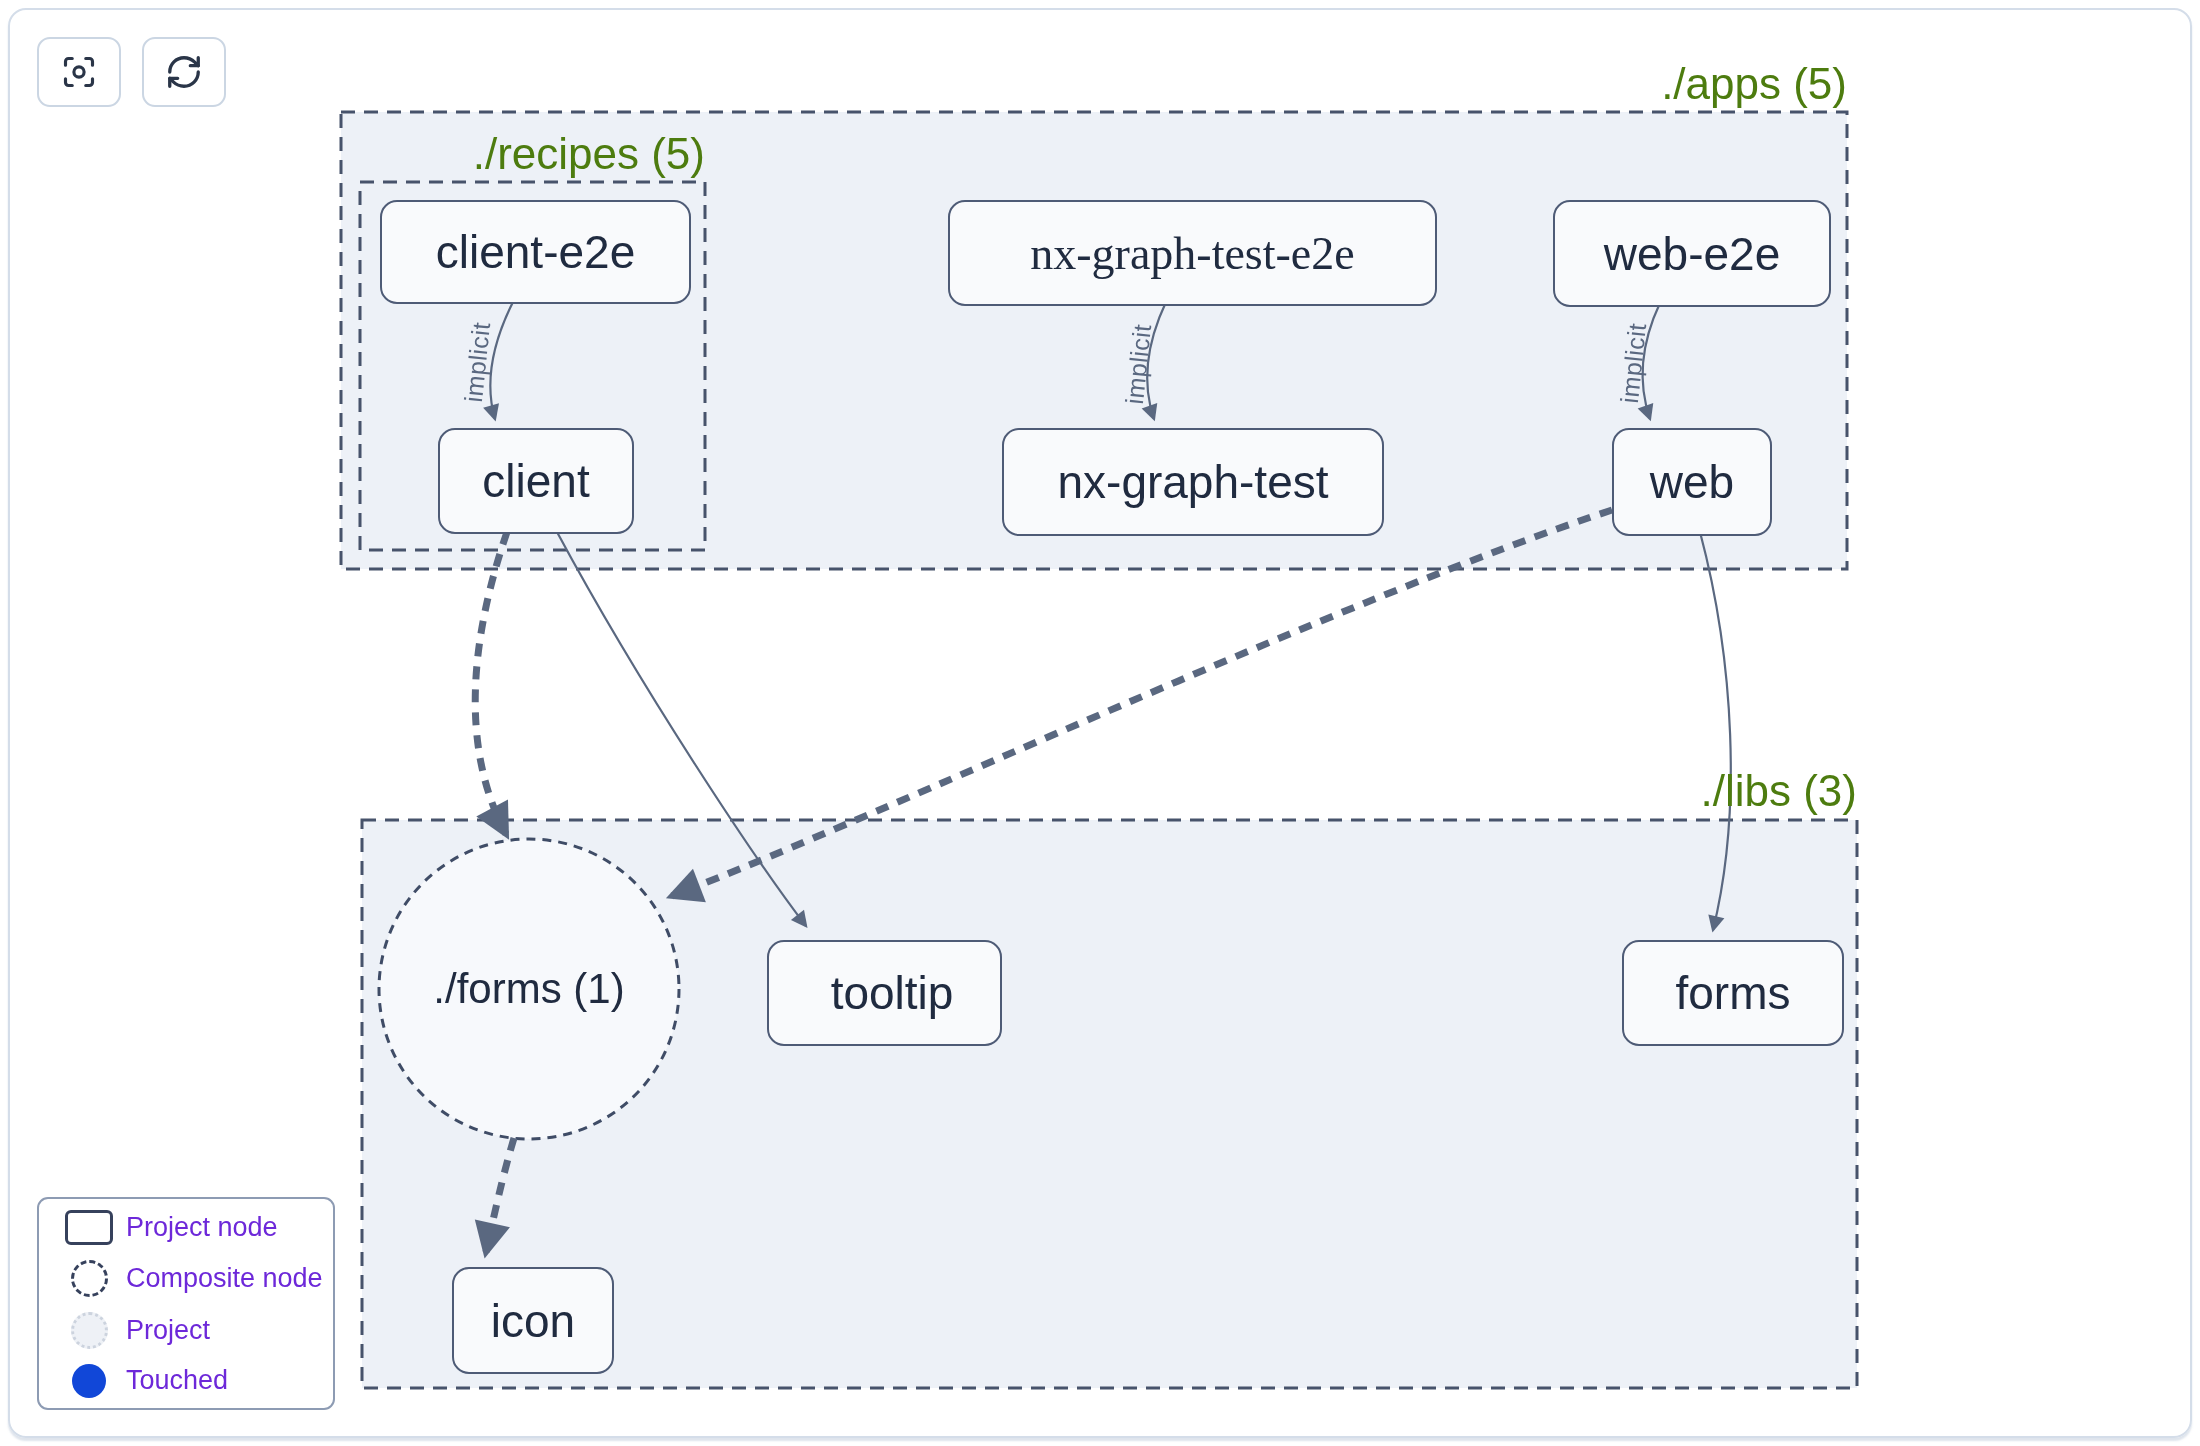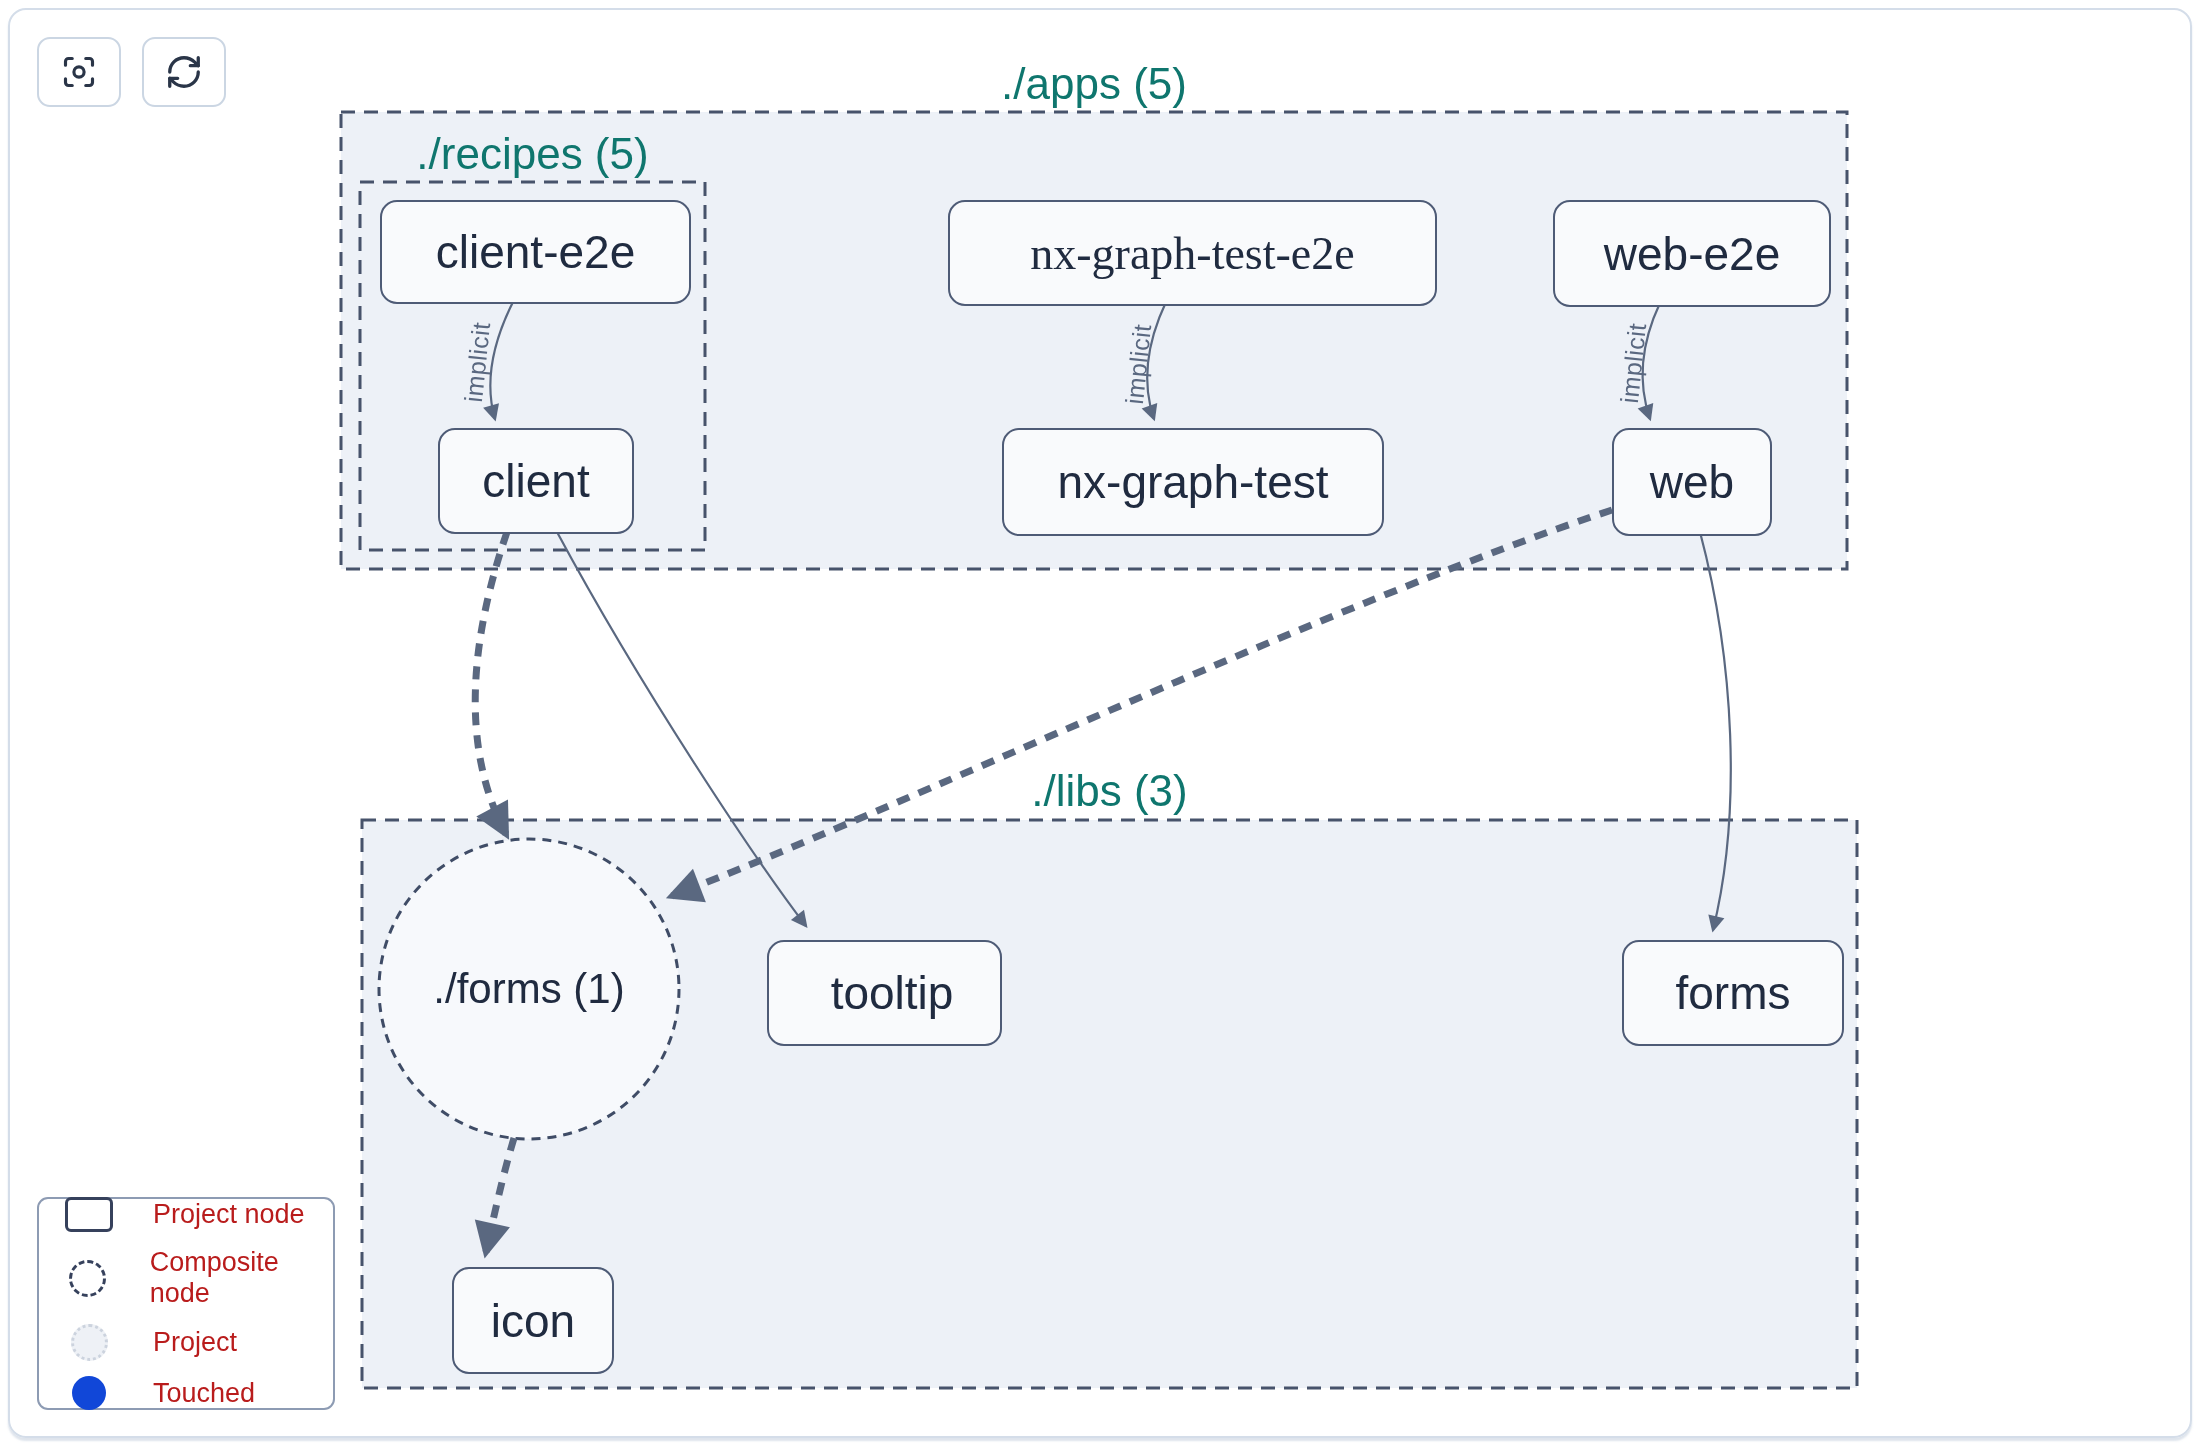--- a/index.html
+++ b/index.html
@@ -19,21 +19,21 @@
   .tool-btn{
     width:80px;height:66px;background:#ffffff;border:2px solid #cbd6e3;
     border-radius:13px;display:flex;align-items:center;justify-content:center;
     cursor:pointer;
   }
   .tool-btn svg{stroke:#2a3548;fill:none;stroke-width:2.1;stroke-linecap:round;stroke-linejoin:round;}
   
   #graph-svg{position:absolute;left:0;top:0;z-index:1;}
   
   .group-label{
-    position:absolute;z-index:2;text-align:center;color:#0f766e;
+    position:absolute;z-index:2;text-align:right;color:#4d7c0f;
     font-size:44px;line-height:1.15;pointer-events:none;
   }
   .node{
     position:absolute;z-index:3;background:#f9fafc;border:2.5px solid #4e5b76;
     border-radius:17px;display:flex;align-items:center;justify-content:center;
     font-size:46px;color:#202b40;cursor:pointer;
   }
   .composite-label{
     position:absolute;z-index:2;display:flex;align-items:center;justify-content:center;
     font-size:42px;color:#202b40;pointer-events:none;
@@ -54,21 +54,21 @@
   #l-forms{left:379px;top:839px;width:300px;height:300px;}
   
   .legend{
     position:absolute;left:37px;top:1197px;width:298px;height:213px;z-index:6;
     background:#ffffff;border:2px solid #8d9bb3;border-radius:11px;
     display:flex;flex-direction:column;justify-content:center;gap:15px;
     padding:6px 0;box-sizing:border-box;
   }
   .legend-row{display:flex;align-items:center;}
   .legend-icon-cell{width:48px;margin-left:26px;display:flex;align-items:center;justify-content:center;}
-  .legend-text{margin-left:40px;font-size:27px;color:#b91c1c;}
+  .legend-text{margin-left:13px;font-size:27px;color:#6d28d9;}
   .li-project{width:42px;height:29px;border:3px solid #36415c;border-radius:6px;background:#ffffff;}
   .li-composite{width:31px;height:31px;border:3px dashed #36415c;border-radius:50%;background:#ffffff;}
   .li-affected{width:31px;height:31px;border:3px dotted #ccd3de;border-radius:50%;background:#eef1f6;}
   .li-touched{width:34px;height:34px;border-radius:50%;background:#1147d8;}
   .edge{cursor:pointer;}
 </style>
 </head>
 <body>
 
 <div id="app">

